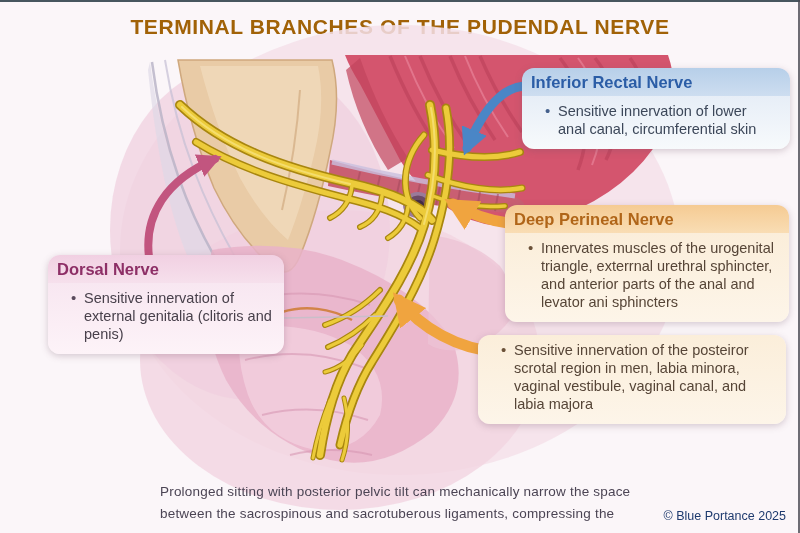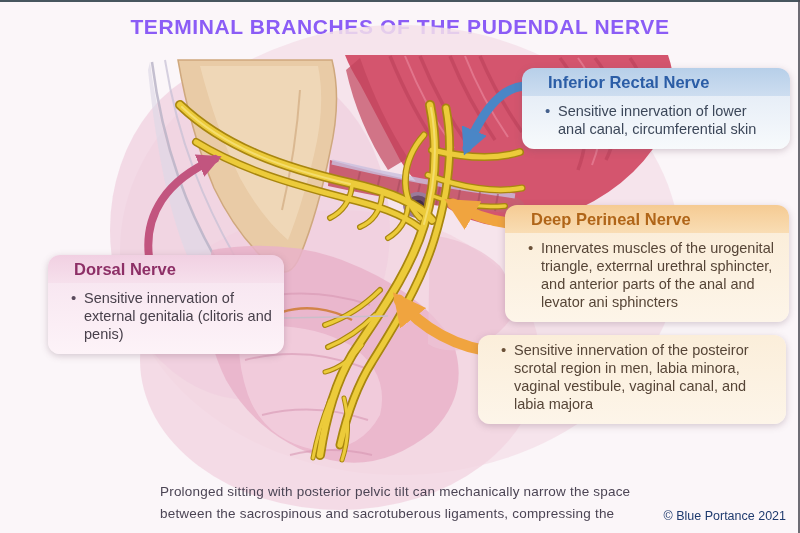--- a/index.html
+++ b/index.html
@@ -6,29 +6,29 @@
   body{font-family:"Liberation Sans", sans-serif;}
   #stage{
     position:relative;width:800px;height:533px;overflow:hidden;
     background:#fbf6f9;
   }
   #top-strip{position:absolute;top:0;left:0;width:800px;height:2px;background:#47565f;}
   #right-strip{position:absolute;top:0;right:0;width:2px;height:533px;background:#4a4a52;opacity:.8;}
 
   .page-title{
     position:absolute;top:15px;left:0;width:100%;text-align:center;
-    font-size:21px;font-weight:bold;letter-spacing:.6px;color:#8b5cf6;
+    font-size:21px;font-weight:bold;letter-spacing:.6px;color:#a16207;
   }
 
   .illu,.arrows{position:absolute;left:0;top:0;width:800px;height:533px;}
   .illu{z-index:1;}
   .arrows{z-index:2;}
   .callout{z-index:3;position:absolute;border-radius:12px;overflow:hidden;
     box-shadow:0 2px 7px rgba(110,80,100,.28);}
-  .callout .hdr{padding:5px 14px 4px 26px;font-weight:bold;font-size:16.5px;}
+  .callout .hdr{padding:5px 14px 4px 9px;font-weight:bold;font-size:16.5px;}
   .callout .bd{padding:7px 12px 10px 21px;font-size:14.5px;line-height:1.24;}
   .bullet{position:relative;padding-left:15px;margin-bottom:4px;}
   .bullet:last-child{margin-bottom:0;}
   .bullet::before{content:"\2022";position:absolute;left:2px;top:-1px;font-size:15px;}
 
   .box-blue{left:522px;top:68px;width:268px;}
   .box-blue .hdr{background:linear-gradient(#b7cfe9,#cdddf0);color:#2b5da6;}
   .box-blue .bd{background:linear-gradient(#e7eef7,#f7fafc);color:#3c4759;}
   .box-blue .bullet::before{color:#44608c;}
 
@@ -223,14 +223,14 @@
     <div class="bd">
       <div class="bullet">Sensitive innervation of external genitalia (clitoris and penis)</div>
     </div>
   </div>
 
   <div class="caption">
     <div>Prolonged sitting with posterior pelvic tilt can mechanically narrow the space</div>
     <div>between the sacrospinous and sacrotuberous ligaments, compressing the</div>
   </div>
 
-  <div class="copyright">© Blue Portance 2021</div>
+  <div class="copyright">© Blue Portance 2025</div>
 </div>
 
 </body></html>

